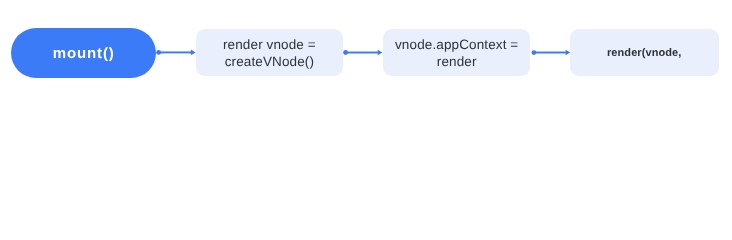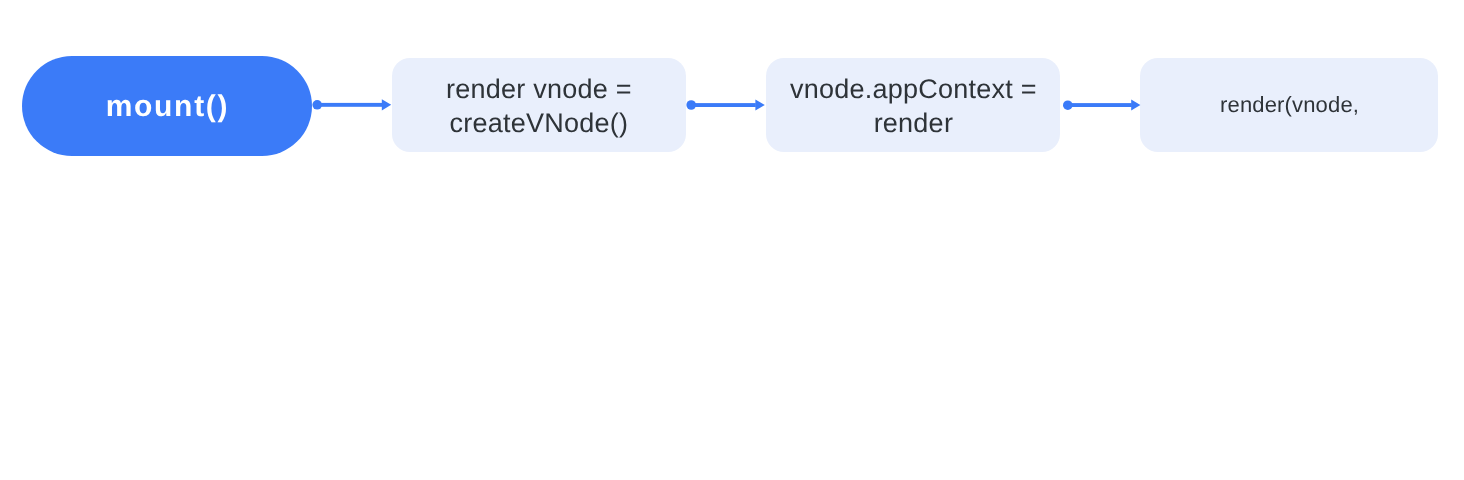--- a/index.html
+++ b/index.html
@@ -54,21 +54,21 @@
     height: 47px;
     border-radius: 9px;
     background: #e9effc;
     color: #2e3338;
     font-size: 13.5px;
     line-height: 17px;
     letter-spacing: 0.12px;
   }
   .n2 { left: 196px; width: 147px; }
   .n3 { left: 383px; width: 147px; }
-  .n4 { left: 570px; width: 149px; font-size: 11px; line-height: 17px; letter-spacing: 0.08px; }
+  .n4 { left: 570px; width: 149px; font-size: 11px; line-height: 17px; letter-spacing: 0.08px; font-weight: bold; }
   .n4 > span { position: relative; top: 1.2px; }
 
   .edges {
     position: absolute;
     top: 0;
     left: 0;
     pointer-events: none;
   }
 </style>
 </head>

